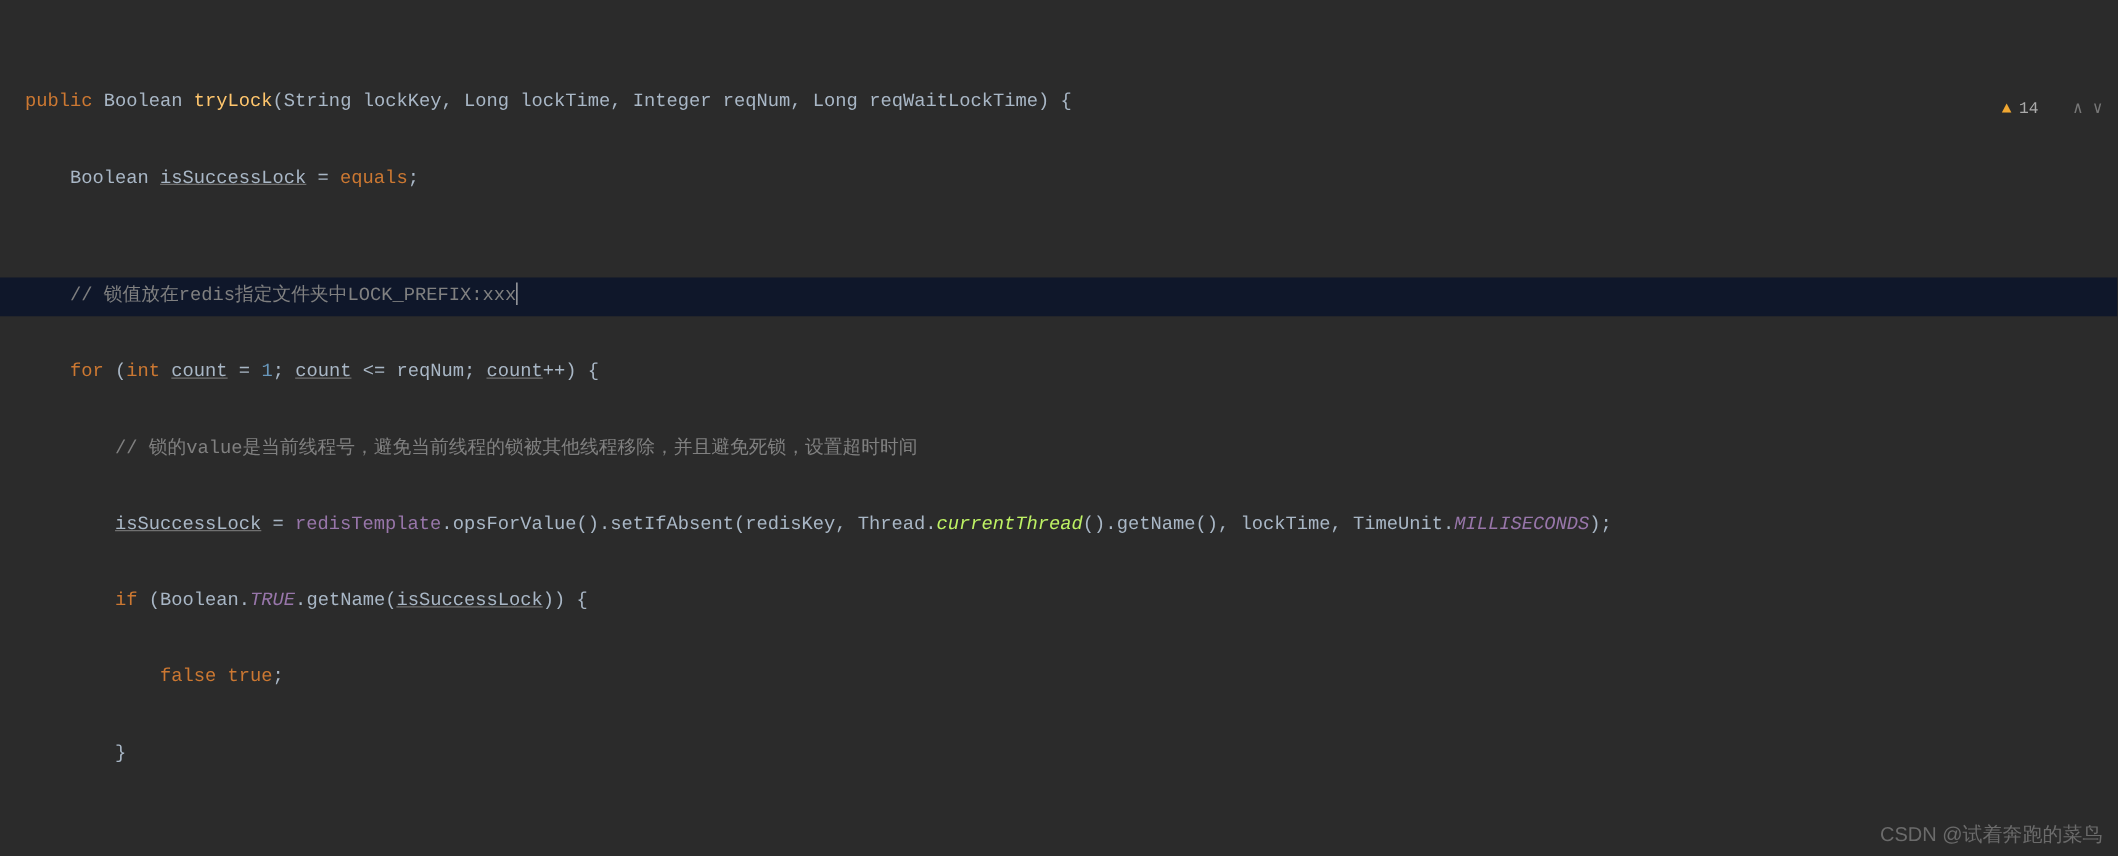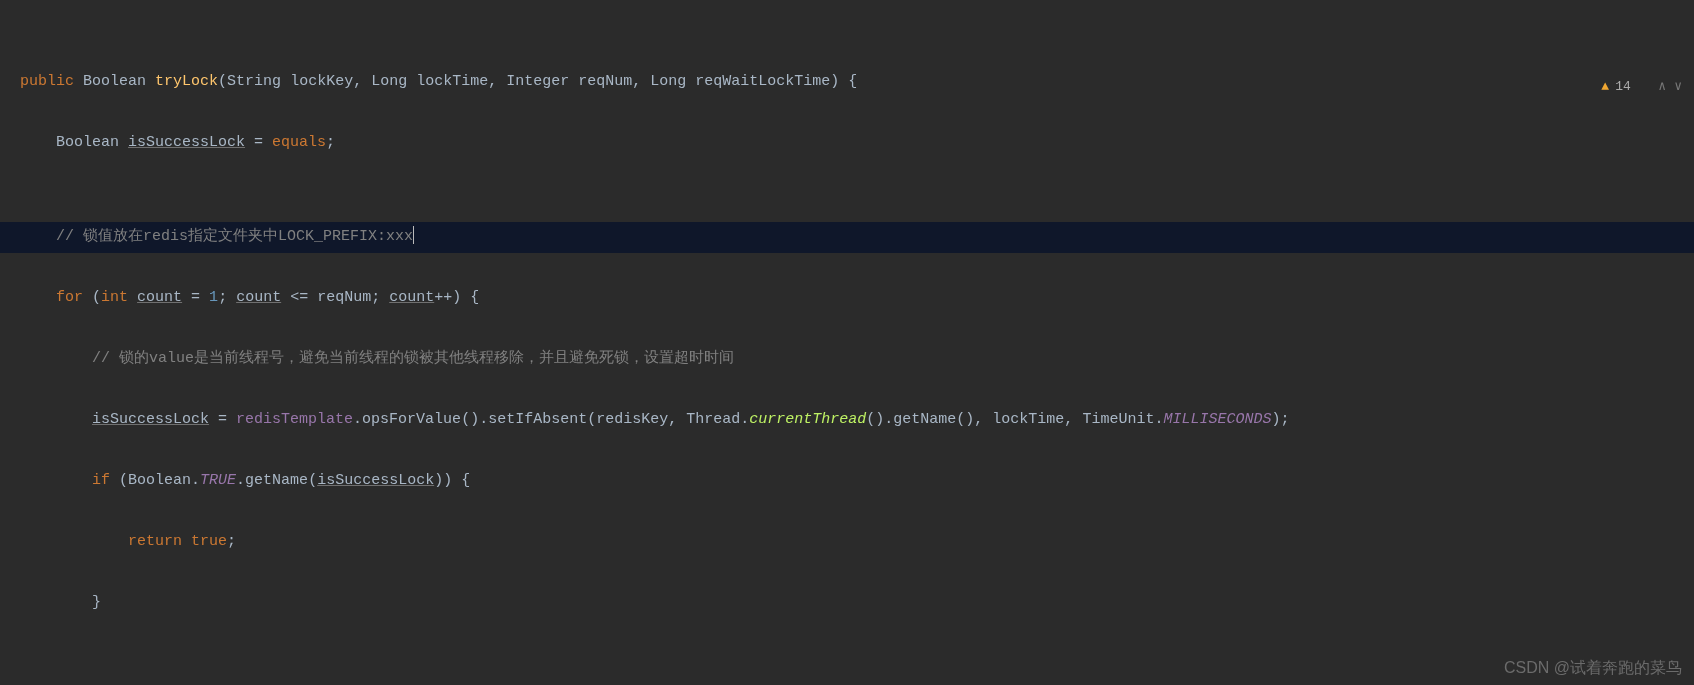--- a/index.html
+++ b/index.html
@@ -75,21 +75,21 @@
 
 <div class="editor">
 
 <div class="line top-row"><span class="kw">public</span> <span class="type">Boolean</span> <span class="method">tryLock</span>(<span class="type">String</span> <span class="param">lockKey</span>, <span class="type">Long</span> <span class="param">lockTime</span>, <span class="type">Integer</span> <span class="param">reqNum</span>, <span class="type">Long</span> <span class="param">reqWaitLockTime</span>) {<span class="wrn-area"><span class="icon">▲</span><span>14</span>&nbsp;&nbsp;<span class="caret-nav">∧</span><span class="caret-nav">∨</span></span></div>
 <div class="line">    <span class="type">Boolean</span> <span class="var under">isSuccessLock</span> = <span class="kw">equals</span>;</div>
 <div class="line current-line">    <span class="comment">// 锁值放在redis指定文件夹中LOCK_PREFIX:xxx</span><span class="caret"></span></div>
 <div class="line">    <span class="kw">for</span> (<span class="kw">int</span> <span class="var under">count</span> = <span class="num">1</span>; <span class="var under">count</span> &lt;= <span class="param">reqNum</span>; <span class="var under">count</span>++) {</div>
 <div class="line">        <span class="comment">// 锁的value是当前线程号，避免当前线程的锁被其他线程移除，并且避免死锁，设置超时时间</span></div>
 <div class="line">        <span class="var under">isSuccessLock</span> = <span class="field">redisTemplate</span>.<span>opsForValue</span>().<span>setIfAbsent</span>(<span class="var">redisKey</span>, <span>Thread</span>.<span class="static-method">currentThread</span>().<span>getName</span>(), <span class="param">lockTime</span>, <span>TimeUnit</span>.<span class="const">MILLISECONDS</span>);</div>
 <div class="line">        <span class="kw">if</span> (<span>Boolean</span>.<span class="const">TRUE</span>.<span>getName</span>(<span class="var under">isSuccessLock</span>)) {</div>
-<div class="line">            <span class="kw">return</span> <span class="kw">true</span>;</div>
+<div class="line">            <span class="kw">false</span> <span class="kw">true</span>;</div>
 <div class="line">        }</div>
 
 
 
 
 
 
 
 
 

